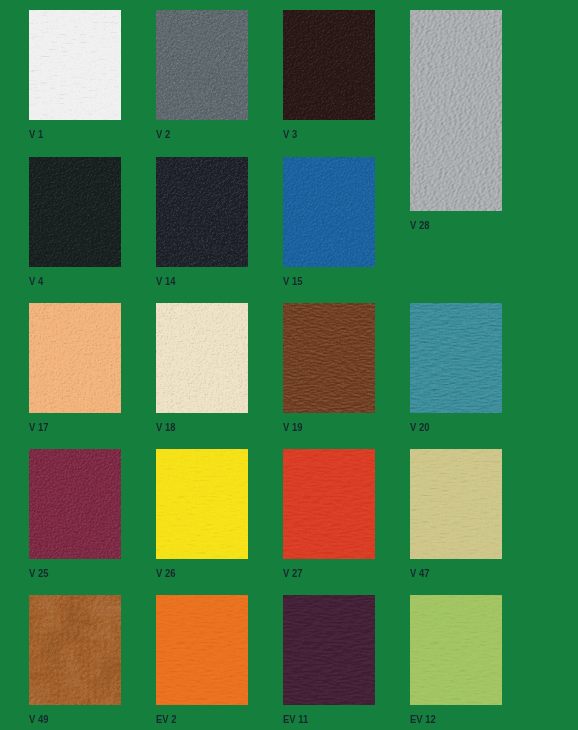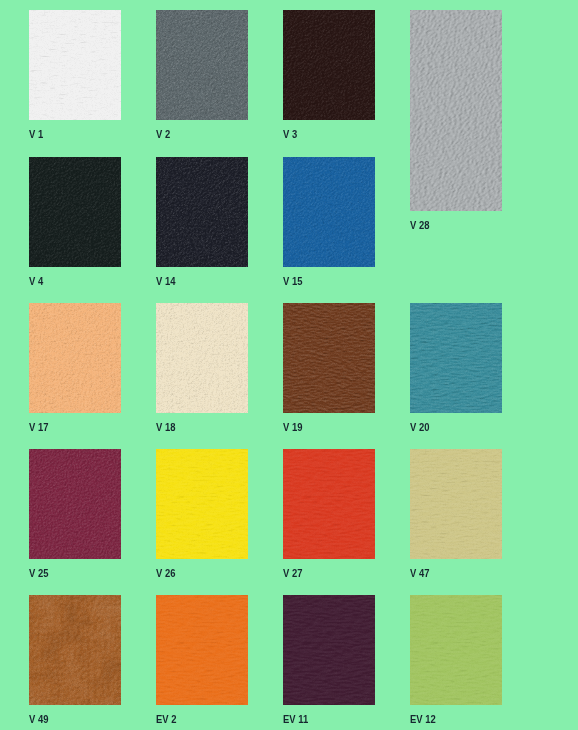--- a/index.html
+++ b/index.html
@@ -1,21 +1,21 @@
 <!DOCTYPE html>
 <html><head>
 <meta charset="utf-8">
 <title>Colour Swatch Chart</title>
 <style>
   html,body{margin:0;padding:0;}
   body{
     width:578px;height:730px;background:#ffffff;overflow:hidden;
     font-family:"Liberation Sans",sans-serif;
   }
-  #board{position:relative;width:578px;height:730px;background:#86efac;}
+  #board{position:relative;width:578px;height:730px;background:#15803d;}
 
   .swatch{position:absolute;overflow:hidden;}
   .swatch > svg.tex{
     position:absolute;left:-110px;top:-110px;
     width:calc(100% + 220px);height:calc(100% + 220px);display:block;
   }
   .swatch-label{
     position:absolute;font-weight:bold;font-size:11.5px;line-height:11.5px;
     color:#16272f;white-space:nowrap;
     transform:scaleX(0.82);transform-origin:left top;

